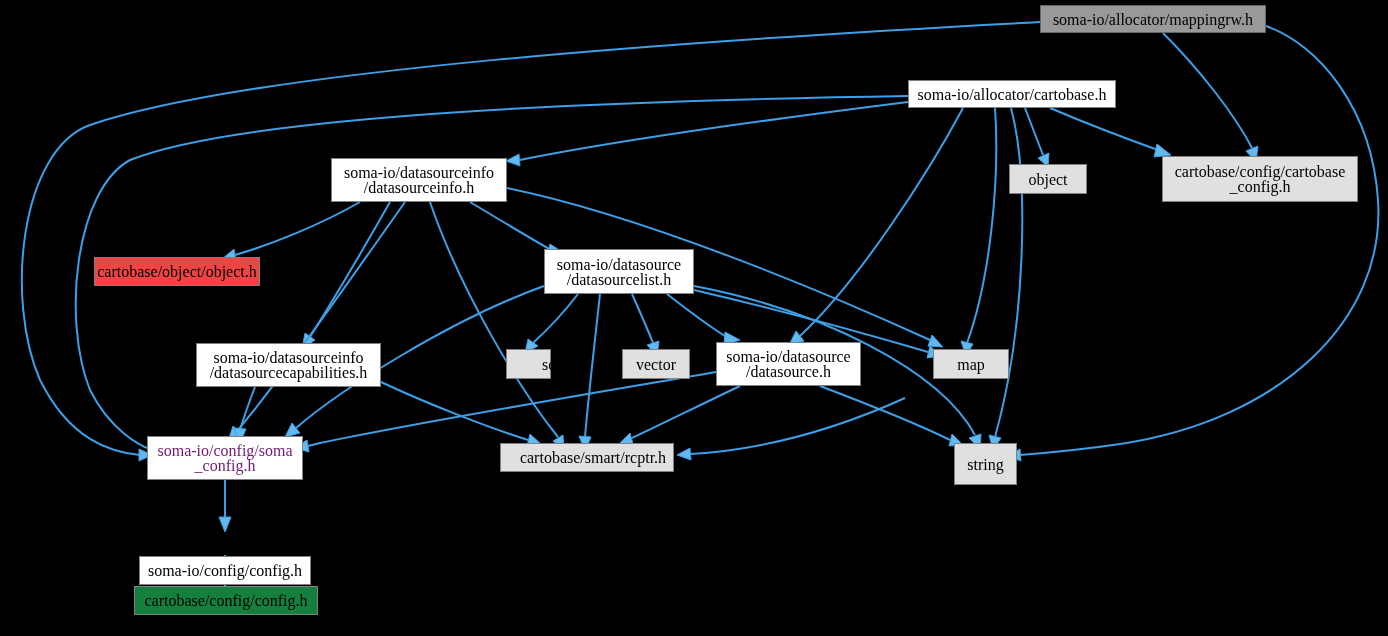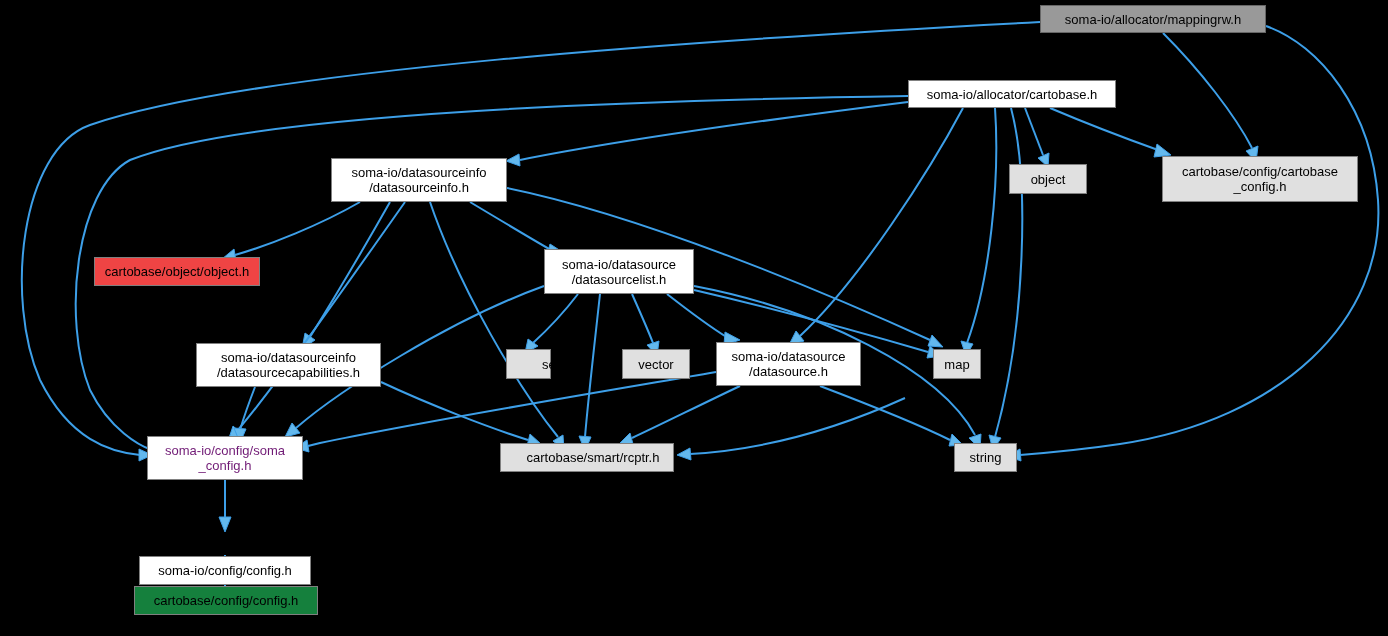--- a/index.html
+++ b/index.html
@@ -22,25 +22,26 @@
     width: 1388px;
     height: 636px;
   }
   .node {
     position: absolute;
     box-sizing: border-box;
     display: flex;
     align-items: center;
     justify-content: center;
     text-align: center;
-    font-size: 13px;
+    font-size: 16px;
     line-height: 15px;
     color: #000000;
     white-space: pre;
     letter-spacing: 0px;
+    font-family: Liberation Serif, serif;
   }
   .node-label {
     display: block;
     width: 100%;
     text-align: center;
   }
   .edge-path {
     fill: none;
     stroke: #3D9FE8;
     stroke-width: 2;
@@ -230,31 +231,31 @@
   <div class="node" style="left: 506px; top: 349px; width: 45px; height: 30px; background: rgb(224, 224, 224); border: 1px solid rgb(128, 128, 128); color: rgb(0, 0, 0); padding-left: 35px;">
     <span class="node-label">set</span>
   </div>
   <div class="node" style="left: 622px; top: 349px; width: 68px; height: 30px; background: rgb(224, 224, 224); border: 1px solid rgb(128, 128, 128); color: rgb(0, 0, 0);">
     <span class="node-label">vector</span>
   </div>
   <div class="node" style="left: 716px; top: 342px; width: 145px; height: 44px; background: rgb(255, 255, 255); border: 1px solid rgb(128, 128, 128); color: rgb(0, 0, 0);">
     <span class="node-label">soma-io/datasource
 /datasource.h</span>
   </div>
-  <div class="node" style="left: 933px; top: 349px; width: 48px; height: 30px; background: rgb(224, 224, 224); border: 1px solid rgb(128, 128, 128); color: rgb(0, 0, 0);">
+  <div class="node" style="left: 933px; top: 349px; width: 76px; height: 30px; background: rgb(224, 224, 224); border: 1px solid rgb(128, 128, 128); color: rgb(0, 0, 0);">
     <span class="node-label">map</span>
   </div>
   <div class="node" style="left: 147px; top: 436px; width: 156px; height: 44px; background: rgb(255, 255, 255); border: 1px solid rgb(128, 128, 128); color: #701a75;">
     <span class="node-label">soma-io/config/soma
 _config.h</span>
   </div>
   <div class="node" style="left: 500px; top: 443px; width: 174px; height: 29px; background: rgb(224, 224, 224); border: 1px solid rgb(128, 128, 128); color: rgb(0, 0, 0); padding-left: 12px;">
     <span class="node-label">cartobase/smart/rcptr.h</span>
   </div>
-  <div class="node" style="left: 954px; top: 443px; width: 63px; height: 29px; background: rgb(224, 224, 224); border: 1px solid rgb(128, 128, 128); color: rgb(0, 0, 0);">
+  <div class="node" style="left: 954px; top: 443px; width: 63px; height: 42px; background: rgb(224, 224, 224); border: 1px solid rgb(128, 128, 128); color: rgb(0, 0, 0);">
     <span class="node-label">string</span>
   </div>
   <div class="node" style="left: 139px; top: 556px; width: 172px; height: 29px; background: rgb(255, 255, 255); border: 1px solid rgb(128, 128, 128); color: rgb(0, 0, 0);">
     <span class="node-label">soma-io/config/config.h</span>
   </div>
   <div class="node" style="left: 134px; top: 586px; width: 184px; height: 29px; background: #15803d; border: 1px solid rgb(128, 128, 128); color: rgb(0, 0, 0);">
     <span class="node-label">cartobase/config/config.h</span>
   </div>
 </div>
 

